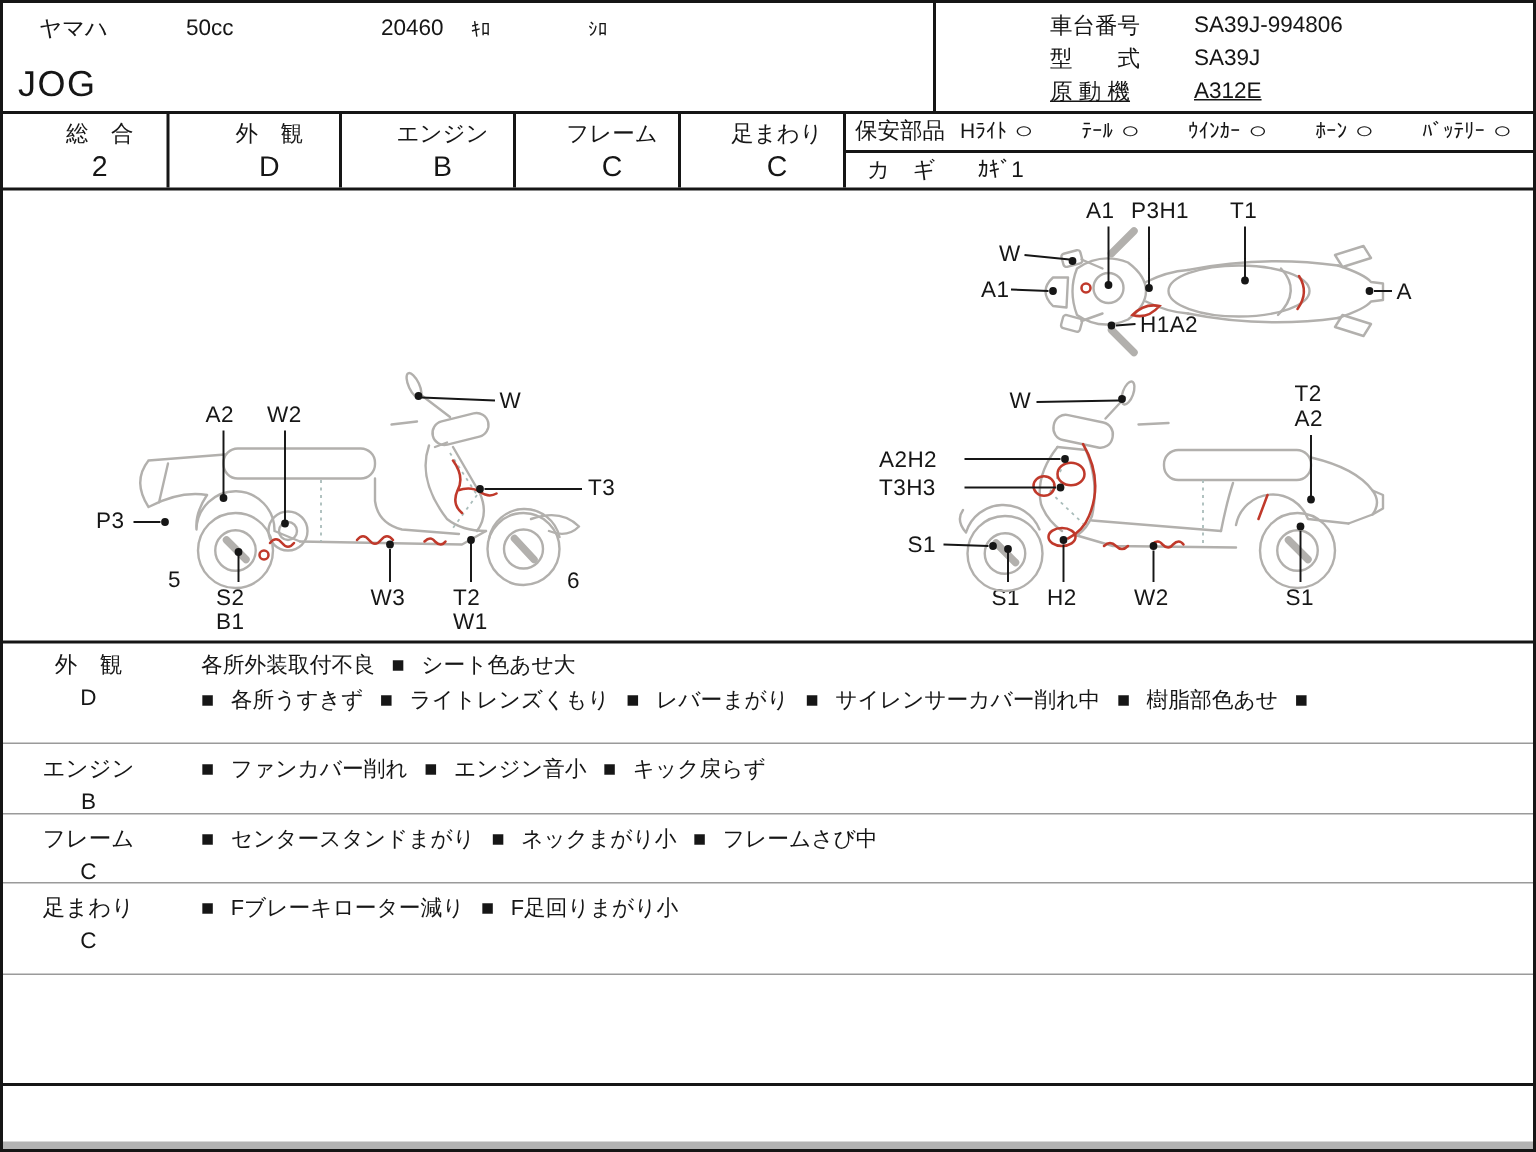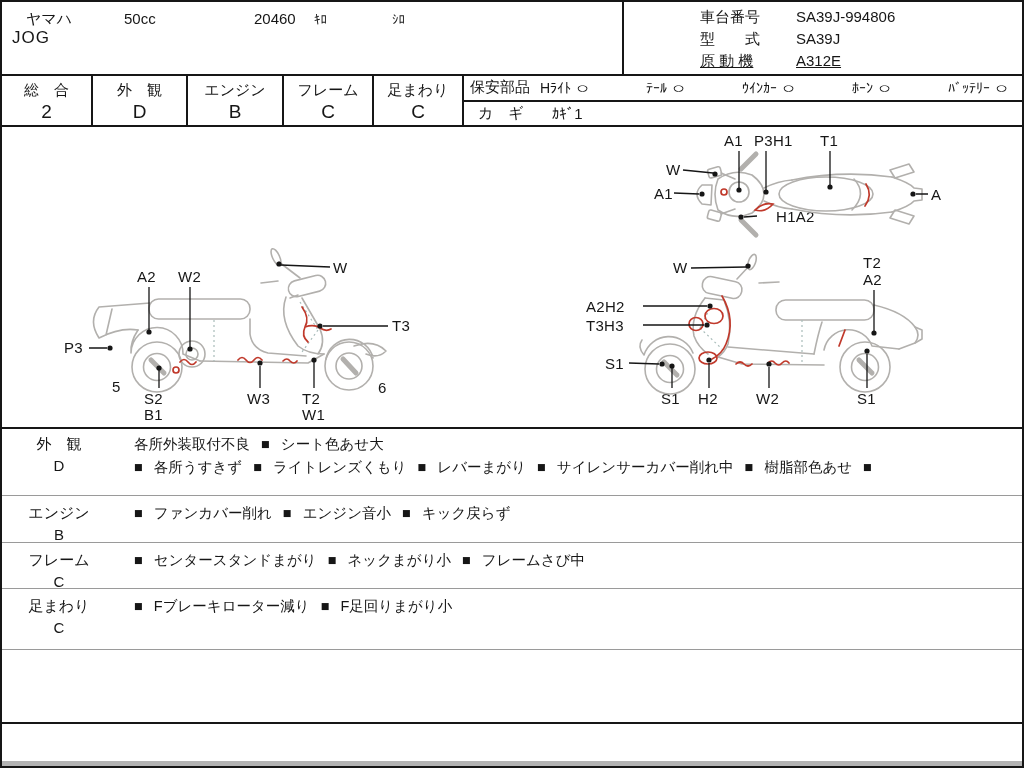--- a/index.html
+++ b/index.html
@@ -4,34 +4,34 @@
 <style>
   html,body{margin:0;padding:0;background:#e8e8e8;}
   .sheet{
     position:relative;width:1024px;height:768px;background:#ffffff;
     border:2px solid #161616;box-sizing:border-box;overflow:hidden;
     font-family:"Liberation Sans",sans-serif;color:#161616;
   }
   
   .h-txt{position:absolute;font-size:15px;white-space:nowrap;}
   .h-small{font-size:13px;}
-  .model-name{position:absolute;font-size:17px;letter-spacing:1px;}
+  .model-name{position:absolute;font-size:24px;letter-spacing:1px;margin-top:15px;}
   .h-divider{position:absolute;left:620px;top:0;width:2px;height:72px;background:#161616;}
   .id-row{position:absolute;left:666px;font-size:15px;white-space:nowrap;display:flex;margin-left:32px;}
   .id-row .lbl{display:inline-block;width:96px;}
   
   .grades{position:absolute;left:0;top:72px;width:1020px;height:53px;
     border-top:2px solid #161616;border-bottom:2px solid #161616;display:flex;box-sizing:border-box;}
-  .gcell{border-right:2px solid #161616;display:flex;flex-direction:column;align-items:center;justify-content:center;box-sizing:border-box;}
+  .gcell{border-right:2px solid #161616;display:flex;flex-direction:column;align-items:center;justify-content:center;box-sizing:border-box;margin-left:20px;}
   .gcell .gl{font-size:15px;line-height:21px;}
   .gcell .gv{font-size:19px;line-height:23px;}
   .g-right{flex:1;display:flex;flex-direction:column;}
   .srow{height:25px;border-bottom:2px solid #161616;display:flex;align-items:center;padding-left:6px;box-sizing:content-box;font-size:15px;}
   .sitems{display:flex;flex:1;justify-content:space-between;padding:0 16px 0 10px;}
-  .sitem{display:flex;align-items:center;gap:7px;font-size:14px;}
+  .sitem{display:flex;gap:7px;font-size:14px;}
   .scircle{display:inline-block;transform:scaleX(1.45);font-size:15px;font-weight:bold;}
   .krow{height:24px;display:flex;align-items:center;padding-left:14px;font-size:15px;gap:28px;}
   
   .diagram{position:absolute;left:0;top:125px;width:1020px;height:300px;border-bottom:2px solid #161616;}
   .dl{position:absolute;font-size:15px;letter-spacing:.3px;white-space:nowrap;}
   
   .nrow{position:absolute;left:0;width:1020px;display:flex;box-sizing:border-box;}
   .nrow.sep{border-top:1px solid #9a9a9a;}
   .nlabel{width:114px;text-align:center;padding-top:6px;font-size:15px;line-height:22px;}
   .ntext{flex:1;padding:6px 10px 0 18px;font-size:14.5px;line-height:23px;word-spacing:7px;}
@@ -129,21 +129,21 @@
     </div>
   </div>
 
   <div class="diagram"></div>
 
   <span class="dl" style="left:722px;top:130px;">A1</span>
   <span class="dl" style="left:752px;top:130px;">P3H1</span>
   <span class="dl" style="left:818px;top:130px;">T1</span>
   <span class="dl" style="left:664px;top:159px;">W</span>
   <span class="dl" style="left:652px;top:183px;">A1</span>
-  <span class="dl" style="left:758px;top:206px;margin-left:16px;">H1A2</span>
+  <span class="dl" style="left:758px;top:206px;">H1A2</span>
   <span class="dl" style="left:929px;top:184px;">A</span>
 
   <span class="dl" style="left:331px;top:257px;">W</span>
   <span class="dl" style="left:135px;top:266px;">A2</span>
   <span class="dl" style="left:176px;top:266px;">W2</span>
   <span class="dl" style="left:62px;top:337px;">P3</span>
   <span class="dl" style="left:390px;top:315px;">T3</span>
   <span class="dl" style="left:110px;top:376px;">5</span>
   <span class="dl" style="left:142px;top:388px;">S2</span>
   <span class="dl" style="left:142px;top:404px;">B1</span>

